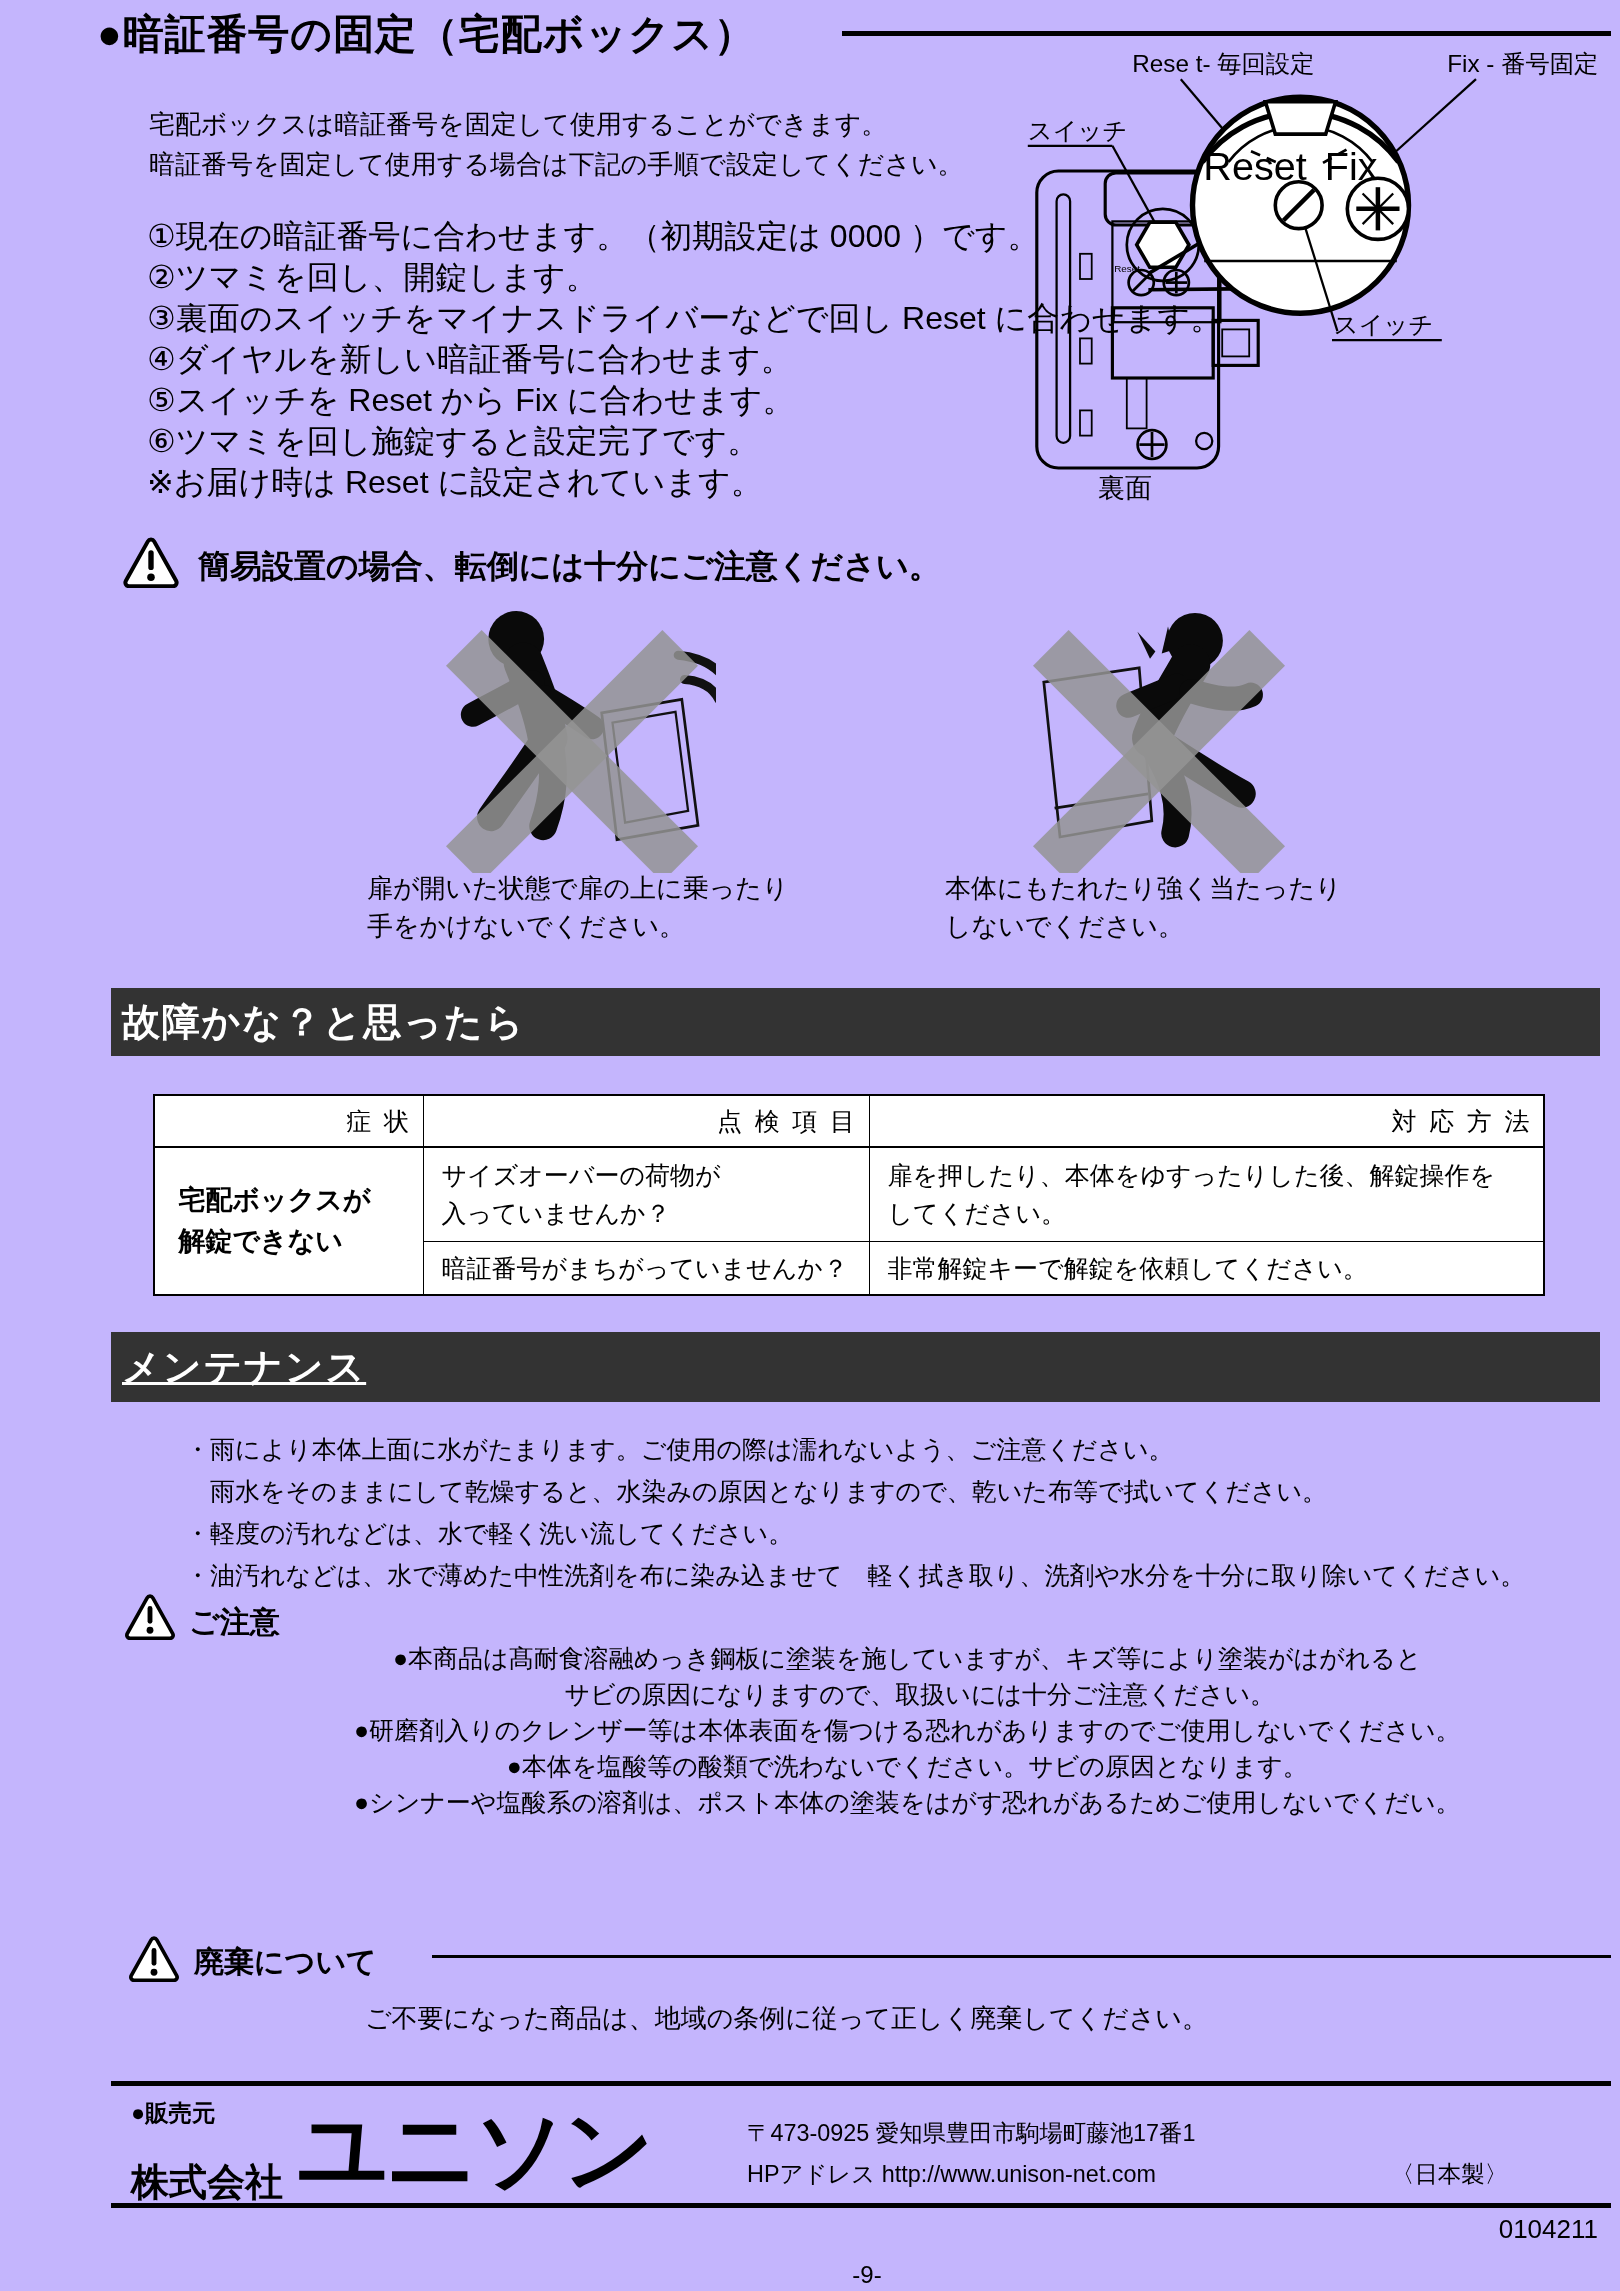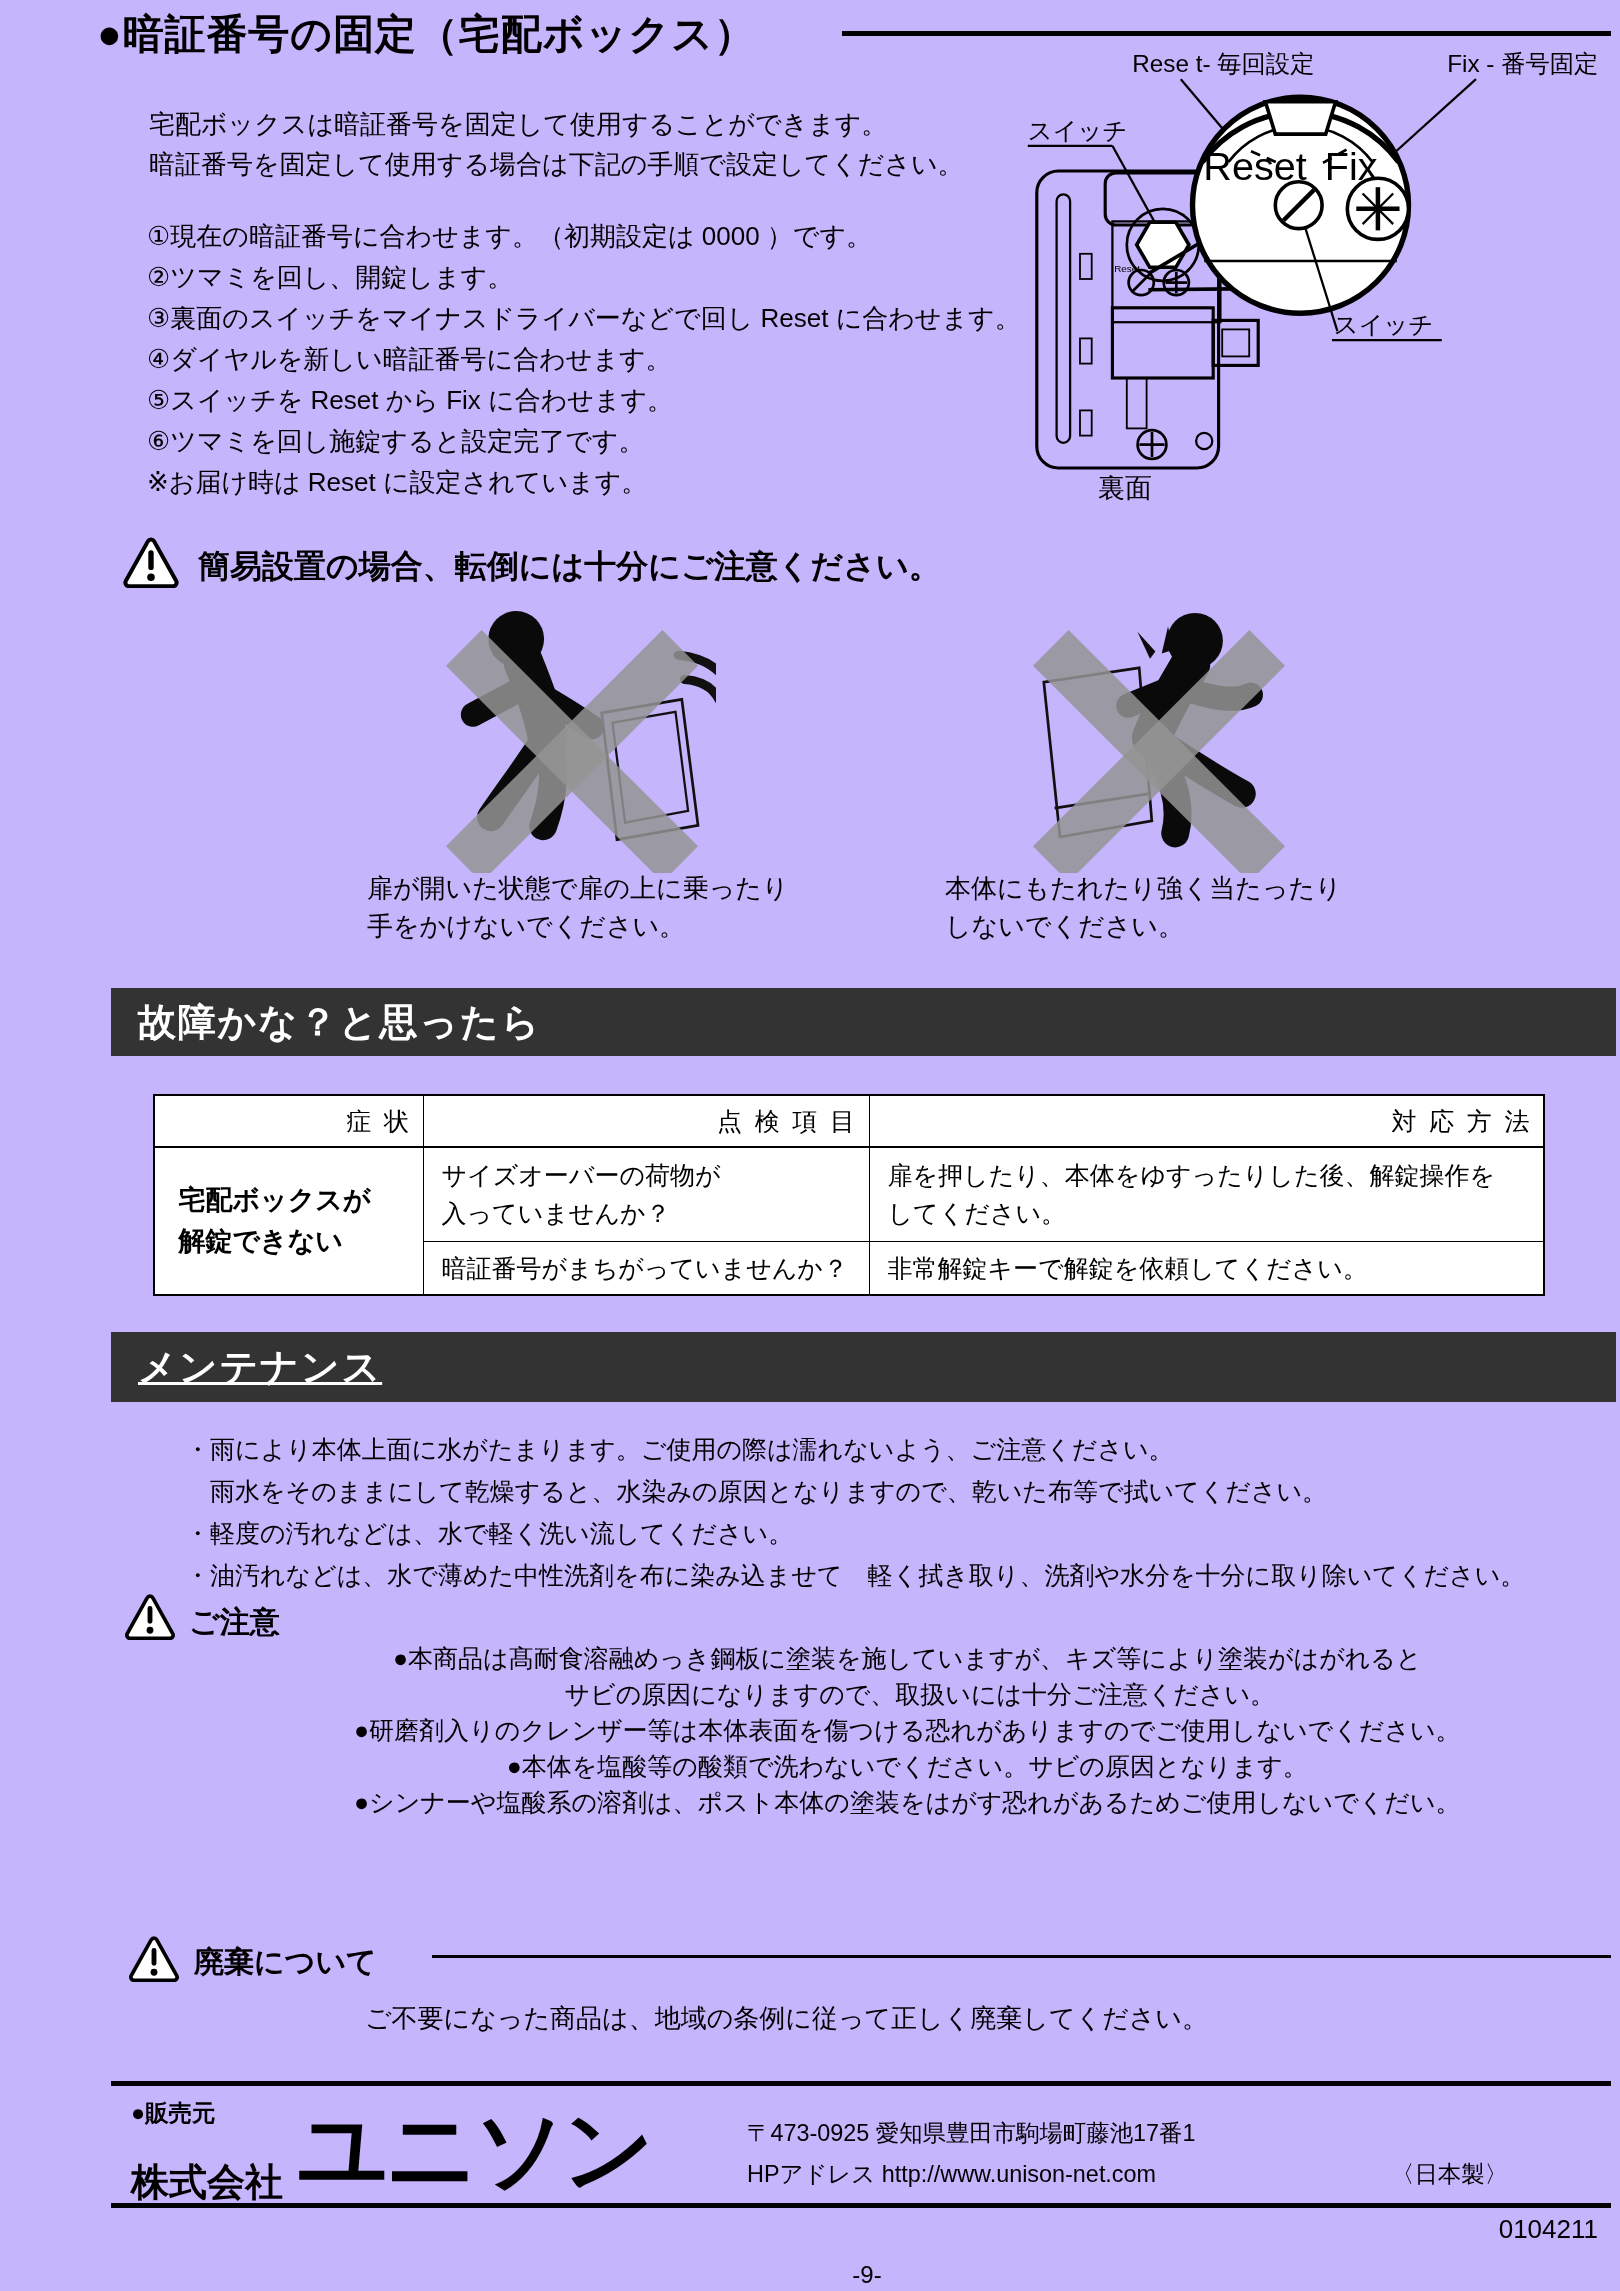--- a/index.html
+++ b/index.html
@@ -7,26 +7,26 @@
     position:relative; width:1620px; height:2292px; margin:0 auto;
     background:#c4b5fd; color:#000;
     font-family:"Liberation Sans","DejaVu Sans",sans-serif;
     overflow:hidden;
   }
   .abs{position:absolute;}
   .pre{white-space:pre;}
   .title{font-size:41px;font-weight:bold;letter-spacing:0.9px;}
   .rule{background:#000;}
   .body-line{font-size:26px;line-height:40px;}
-  .step-line{font-size:26px;line-height:41px;}
+  .step-line{font-size:32px;line-height:41px;}
   .warn-head{font-size:32px;font-weight:bold;}
   .sub-head{font-size:30px;font-weight:bold;}
   .caption-line{font-size:26px;line-height:38px;}
   .band{background:#333333;color:#ffffff;font-size:38px;font-weight:bold;
-        padding-left:27px;display:flex;align-items:center;letter-spacing:1.8px;}
+        padding-left:11px;display:flex;align-items:center;letter-spacing:1.8px;}
   .tbl{position:absolute;border-collapse:collapse;table-layout:fixed;background:#fff;border:2.7px solid #000;}
   .tbl th,.tbl td{border:1.8px solid #000;}
   .tbl thead th{font-weight:normal;font-size:25px;letter-spacing:12.6px;text-align:right;border-bottom:2.7px solid #000;}
   .tbl .symptom{font-weight:bold;font-size:27px;line-height:41px;padding-left:23.4px;vertical-align:middle;}
   .tbl .cell{font-size:25px;line-height:38px;padding:7.2px 18px;vertical-align:middle;white-space:pre-line;}
   .maint-line{font-size:25px;line-height:42px;}
   .caution-line{font-size:25px;line-height:36px;}
   .foot-small{font-size:23.4px;}
   .diagram text{font-family:"Liberation Sans","DejaVu Sans",sans-serif;fill:#000;}
   svg{display:block;overflow:hidden;}

